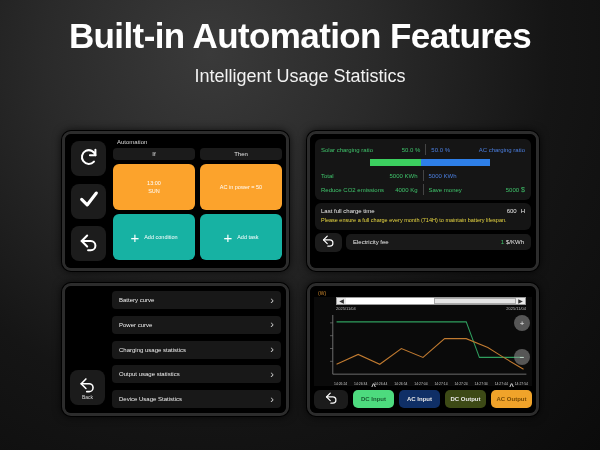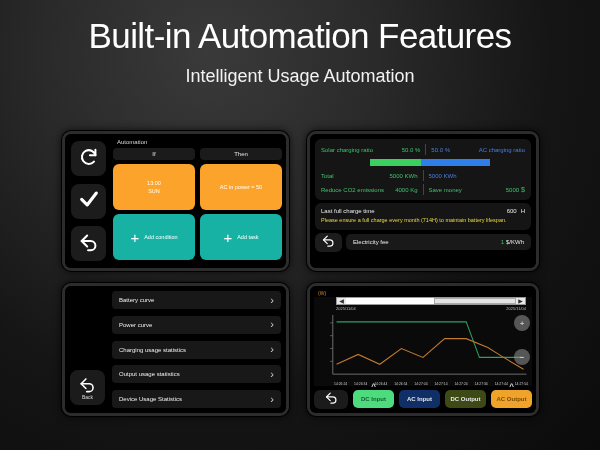--- a/index.html
+++ b/index.html
@@ -6,21 +6,21 @@
   html,body { width:600px; height:450px; overflow:hidden; }
   body {
     font-family: "Liberation Sans", sans-serif;
     background: radial-gradient(ellipse at 35% 12%, #3a3a3a 0%, #2a2a2a 30%, #151515 62%, #0b0b0b 100%);
     color:#fff;
     position:relative;
   }
   
   #header { text-align:center; padding-top:18px; }
   #title {
-    font-size:35px; font-weight:normal; letter-spacing:-0.6px;
+    font-size:35px; font-weight:bold; letter-spacing:-0.6px;
     line-height:1.05; color:#ffffff;
   }
   #subtitle { font-size:18px; margin-top:11px; color:#f2f2f2; font-weight:400; }
 
   
   #panels {
     position:absolute; left:0; top:128px; width:600px; height:300px;
   }
   .device {
     position:absolute;
@@ -148,21 +148,21 @@
   .chip .caret {
     position:absolute; top:-7px; left:50%; transform:translateX(-50%);
     font-size:8px; color:#ddd; line-height:1;
   }
 </style>
 </head>
 <body>
 
 <div id="header">
   <div id="title">Built-in Automation Features</div>
-  <div id="subtitle">Intelligent Usage Automation</div>
+  <div id="subtitle">Intelligent Usage Statistics</div>
 </div>
 
 <div id="panels">
 
   <div class="device" id="panel-automation">
     <div class="screen">
       <div class="side-rail">
         <div class="rail-btn">
           <span>
             <svg viewBox="0 0 24 24" fill="none" stroke="#fff" stroke-width="2.2" stroke-linecap="round">

